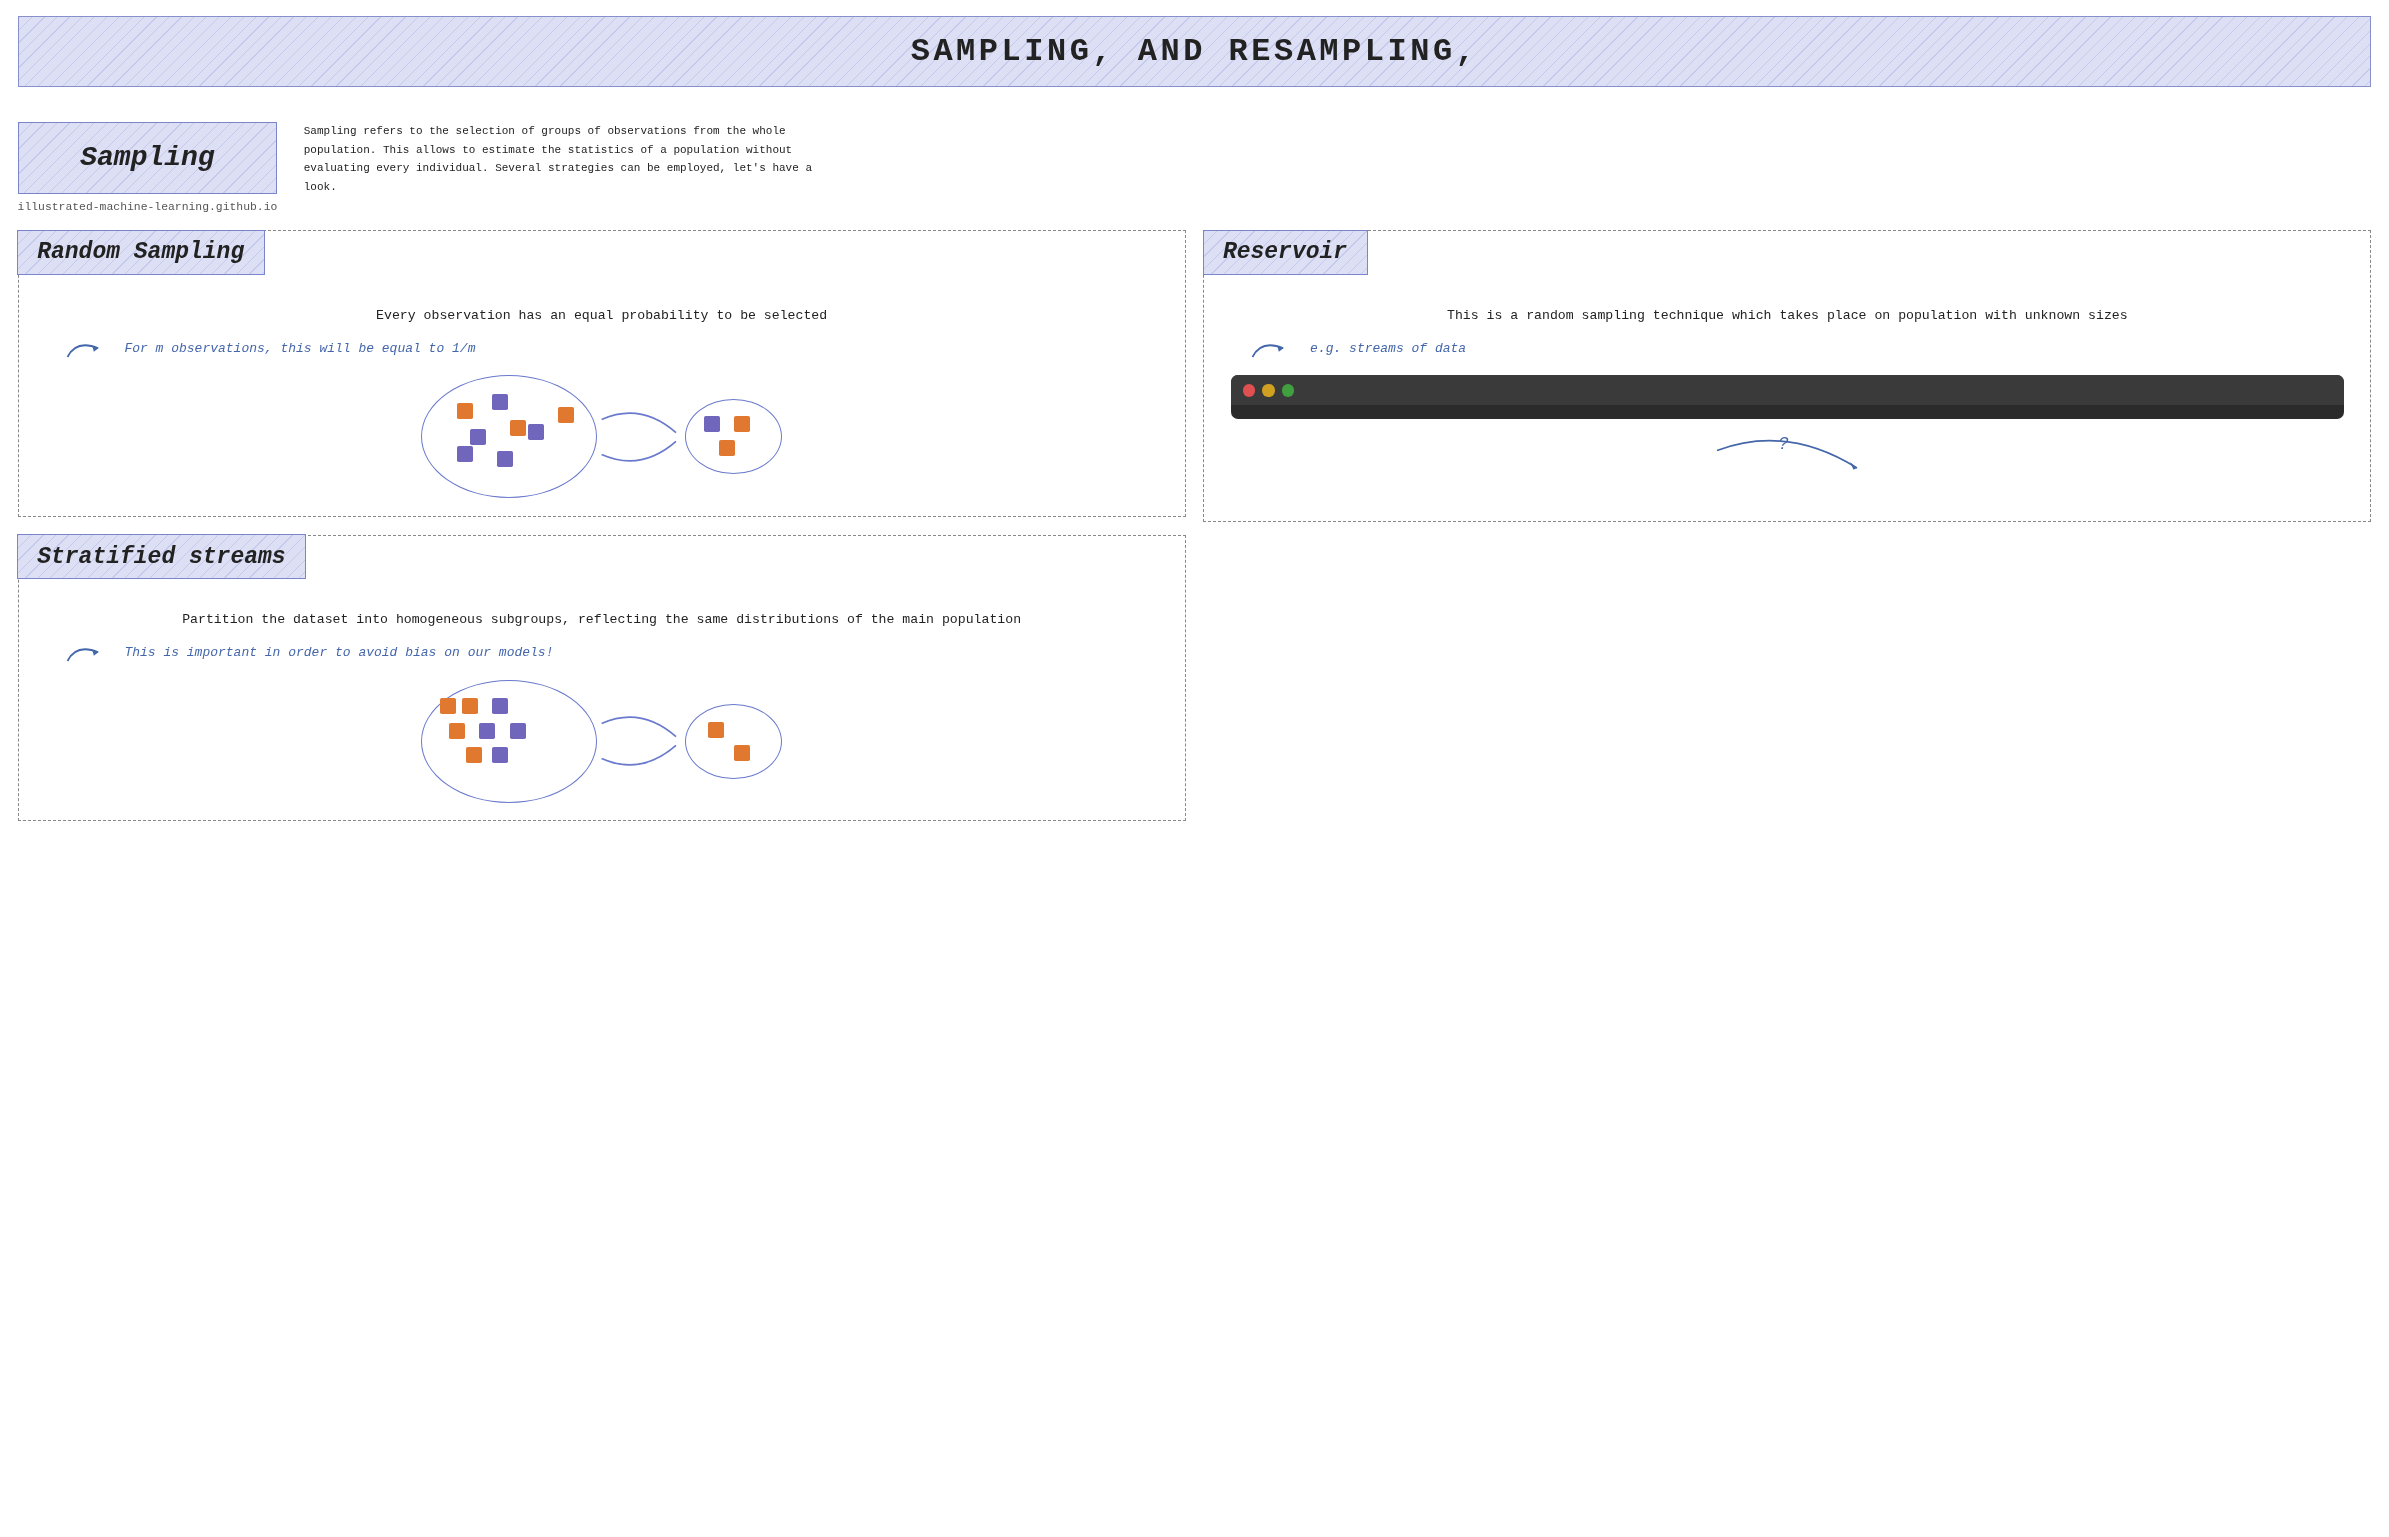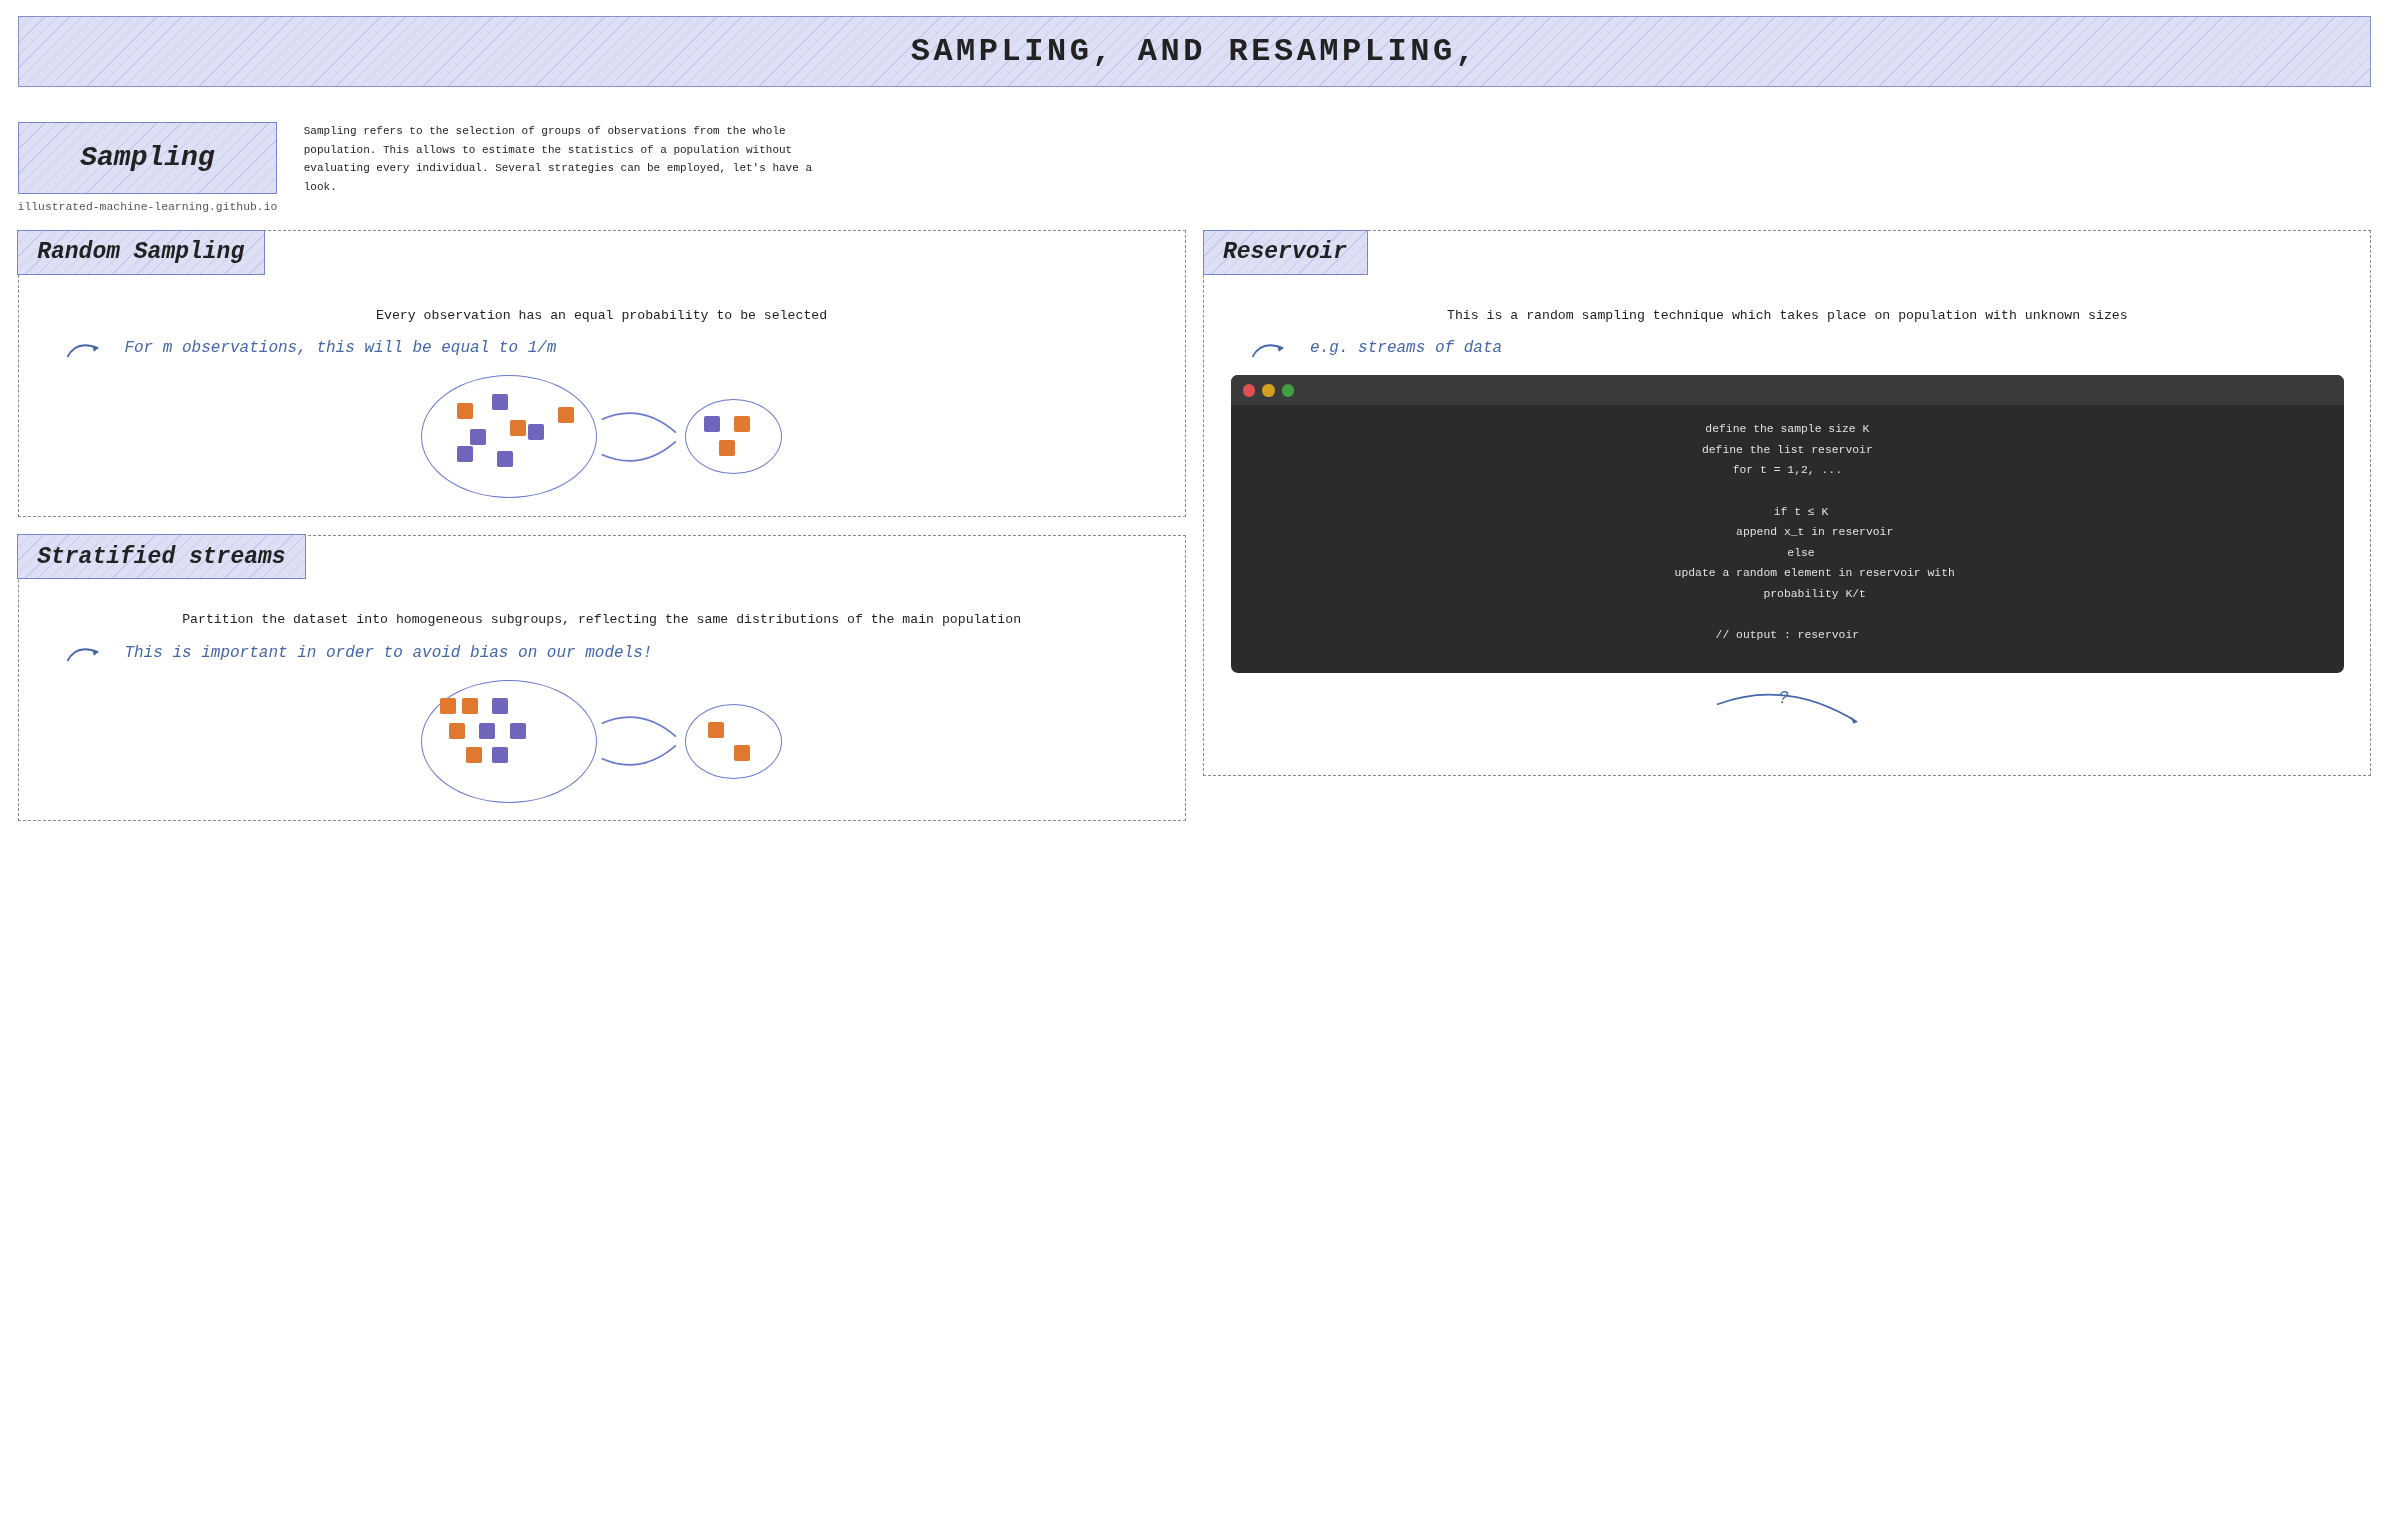--- a/index.html
+++ b/index.html
@@ -148,21 +148,21 @@
       align-items: center;
       margin: 8.8px 0 8.8px 26.4px;
       gap: 8.8px;
     }
 
     .arrow-svg {
       flex-shrink: 0;
     }
 
     .arrow-text {
-      font-size: 16px;
+      font-size: 13px;
       color: #4466aa;
       font-style: italic;
       font-family: 'Courier New', Courier, monospace;
     }
 
     
     .sampling-viz {
       display: flex;
       align-items: center;
       justify-content: center;
@@ -387,31 +387,20 @@
           </svg>
           <span class="arrow-text">e.g. streams of data</span>
         </div>
 
         <div class="code-block">
           <div class="code-titlebar">
             <span class="code-dot code-dot-red"></span>
             <span class="code-dot code-dot-yellow"></span>
             <span class="code-dot code-dot-green"></span>
           </div>
-          <pre class="code-content">define the sample size K
-define the list reservoir
-for t = 1,2, ...
-
-    if t ≤ K
-        append x_t in reservoir
-    else
-        update a random element in reservoir with
-        probability K/t
-
-// output : reservoir</pre>
         </div>
 
         <div class="reservoir-bottom">
           <svg width="176" height="70" viewBox="0 0 200 80">
             <path d="M20 20 Q100 -10 180 40" stroke="#4466aa" fill="none" stroke-width="2"></path>
             <polygon points="180,40 172,33 176,42" fill="#4466aa"></polygon>
             <text x="90" y="18" font-size="20" fill="#4466aa" font-family="Courier New" font-style="italic">?</text>
           </svg>
         </div>
       </div>

